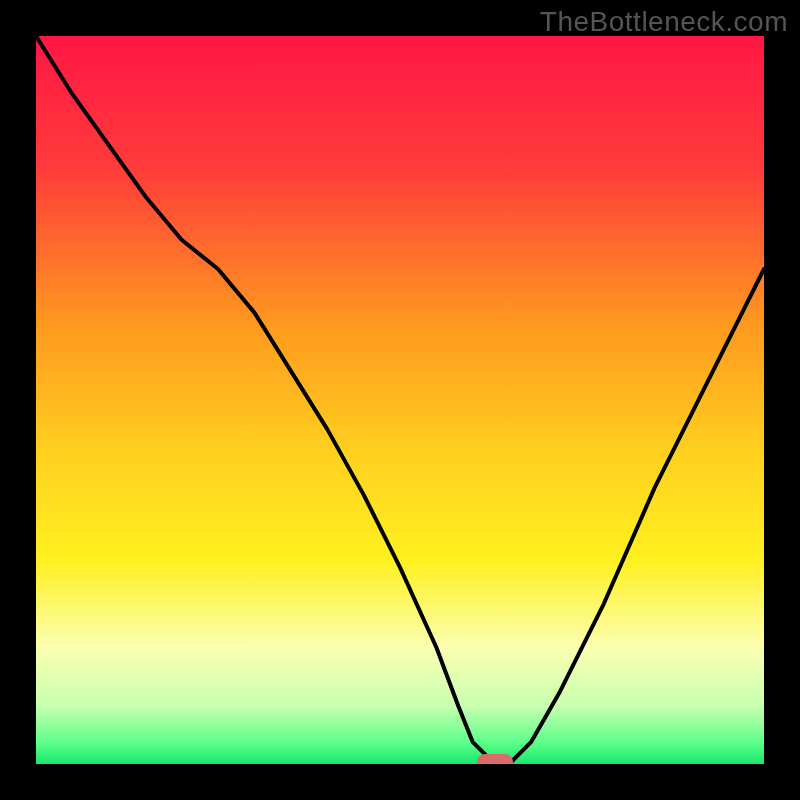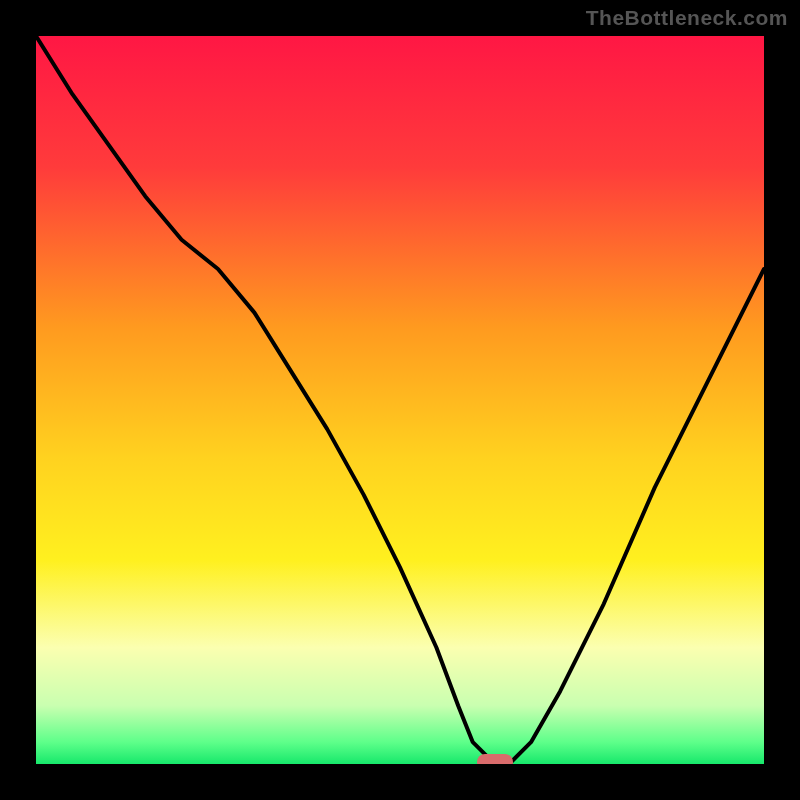--- a/index.html
+++ b/index.html
@@ -15,22 +15,22 @@
     position: relative;
     width: 800px;
     height: 800px;
     background: #000;
   }
   .watermark {
     position: absolute;
     top: 6px;
     right: 12px;
     color: #555;
-    font-size: 21px;
-    font-weight: 700;
+    font-size: 28px;
+    font-weight: 400;
     letter-spacing: 0.5px;
     z-index: 10;
   }
   .plot-area {
     position: absolute;
     left: 36px;
     top: 36px;
     width: 728px;
     height: 728px;
     overflow: hidden;

